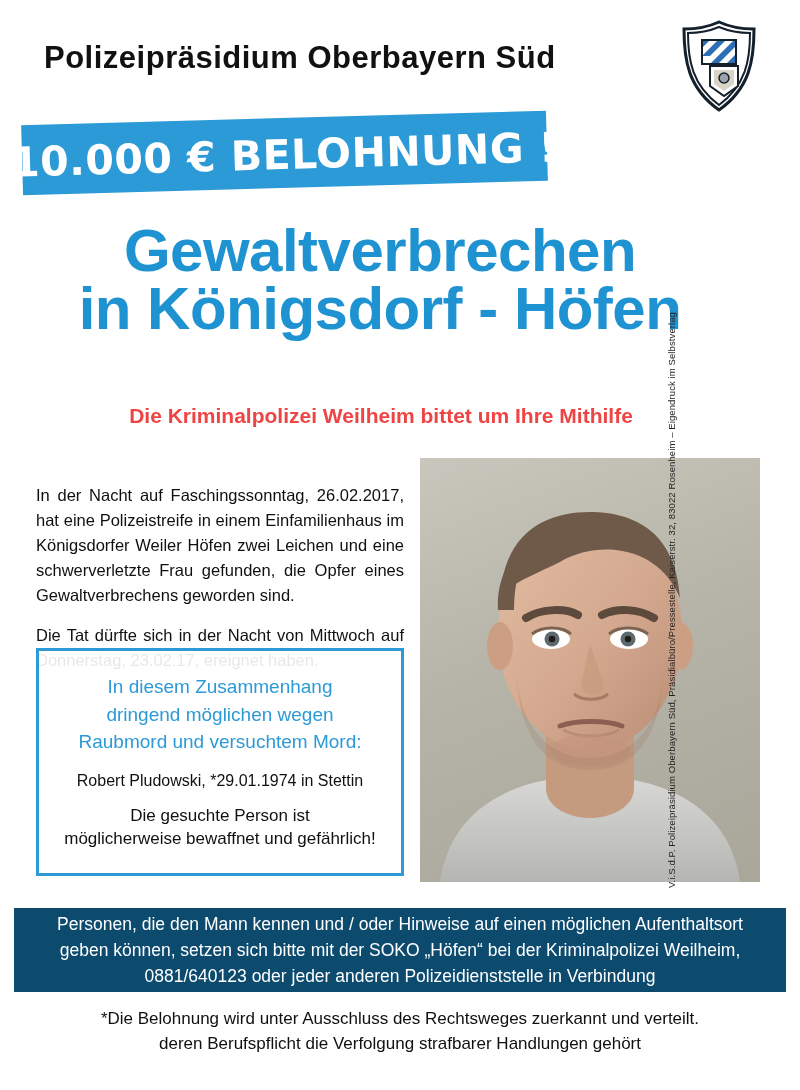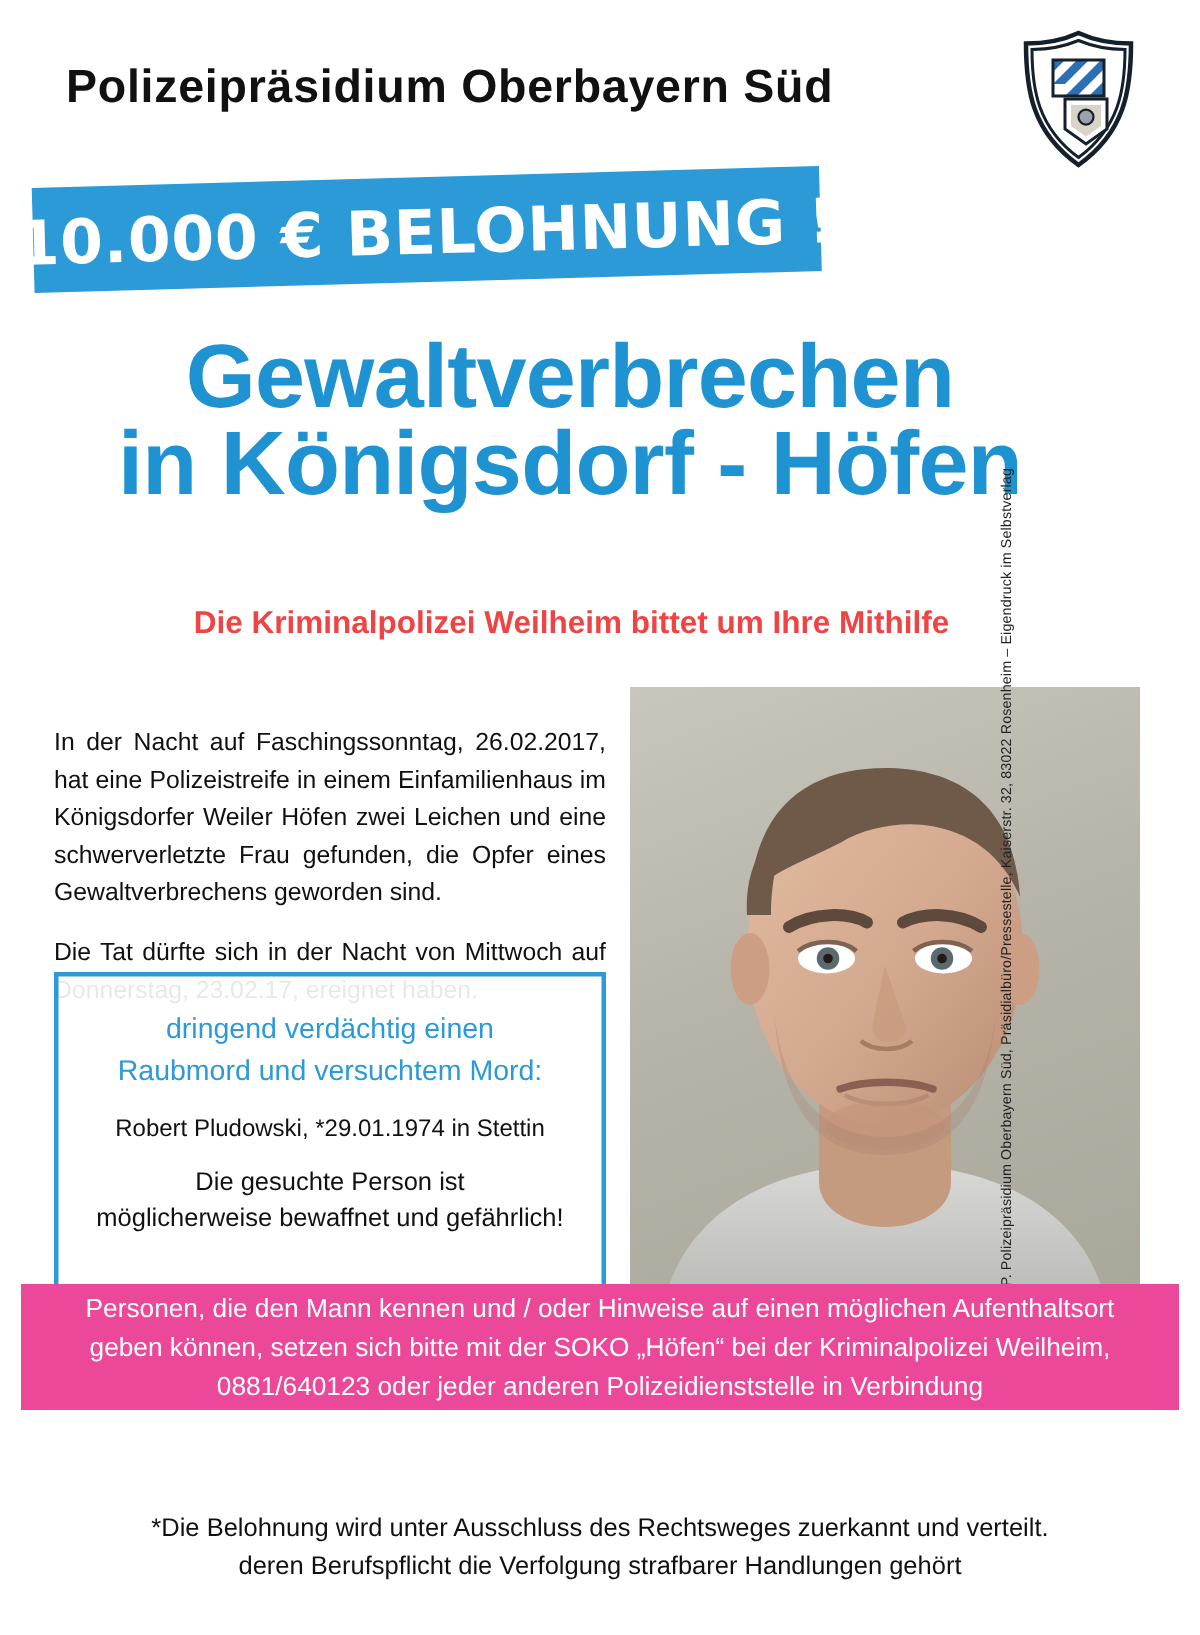--- a/index.html
+++ b/index.html
@@ -180,24 +180,24 @@
     white-space: nowrap;
     transform-origin: left top;
     transform: rotate(-90deg) translate(-520px, 0);
     letter-spacing: 0.1px;
   }
 
   
   .contact-bar {
     position: absolute;
     left: 14px;
-    top: 856px;
+    top: 908px;
     width: 772px;
     height: 84px;
-    background: #ec4899;
+    background: #0c4a6e;
     color: #ffffff;
     display: flex;
     align-items: center;
     justify-content: center;
     text-align: center;
     box-sizing: border-box;
     padding: 0 14px;
   }
   .contact-bar .inner {
     font-size: 17.5px;
@@ -306,21 +306,22 @@
       <path d="M143 272 C158 280, 184 280, 199 272" stroke="#b07f6d" stroke-width="3" fill="none" opacity="0.6"></path>
 
       <ellipse cx="170" cy="292" rx="40" ry="16" fill="#c0917a" opacity="0.45"></ellipse>
 
       <path d="M96 214 C100 268, 128 300, 170 300 C212 300, 240 268, 244 214 C240 282, 214 312, 170 312 C126 312, 100 282, 96 214 Z" fill="#9e7a66" opacity="0.25"></path>
     </svg>
   </div>
 
   <div class="suspect-box">
     <div class="suspect-lead">
-      <div>dringend verdächtig einen</div>
+      <div>In diesem Zusammenhang</div>
+      <div>dringend möglichen wegen</div>
       <div>Raubmord und versuchtem Mord:</div>
     </div>
     <div class="suspect-name">Robert Pludowski, *29.01.1974 in Stettin</div>
     <div class="suspect-warning">
       <div>Die gesuchte Person ist</div>
       <div>möglicherweise bewaffnet und gefährlich!</div>
     </div>
   </div>
 
   <div class="imprint">V.i.S.d.P. Polizeipräsidium Oberbayern Süd, Präsidialbüro/Pressestelle, Kaiserstr. 32, 83022 Rosenheim – Eigendruck im Selbstverlag</div>

